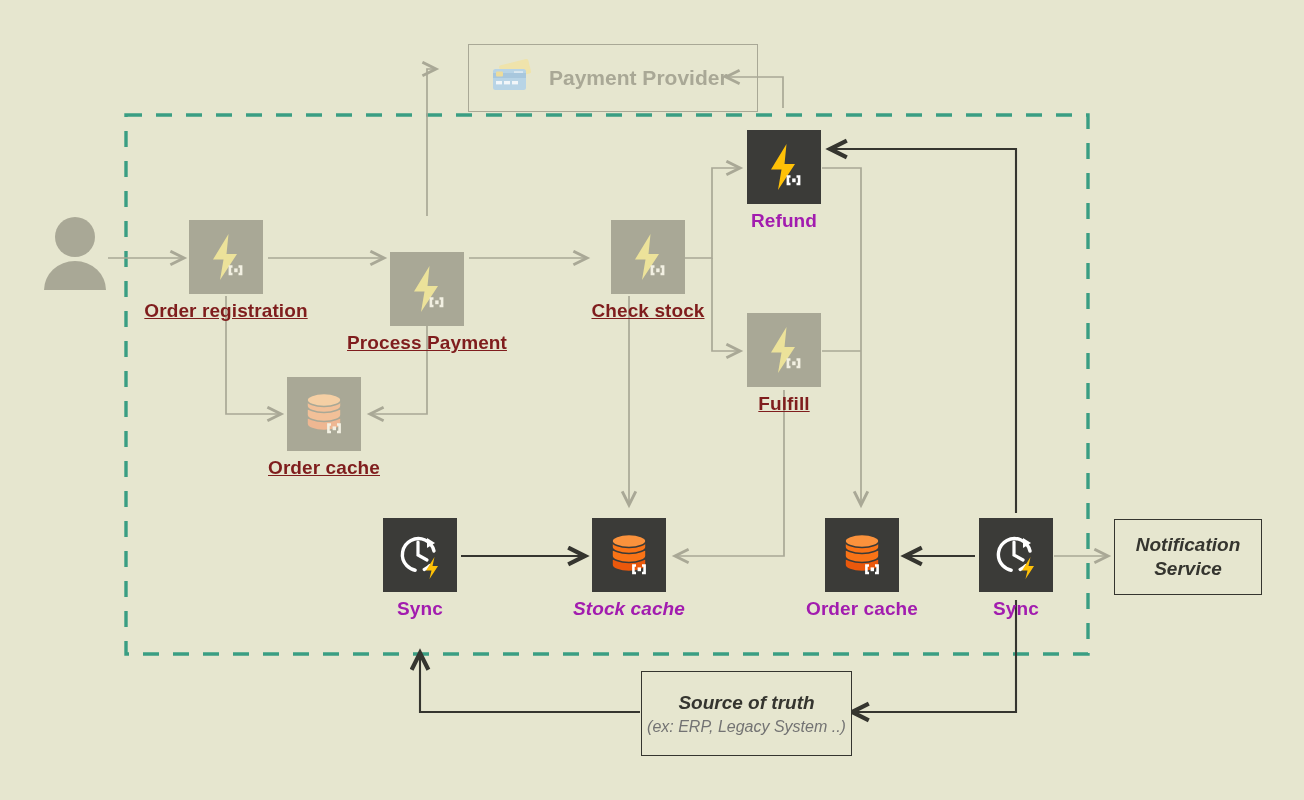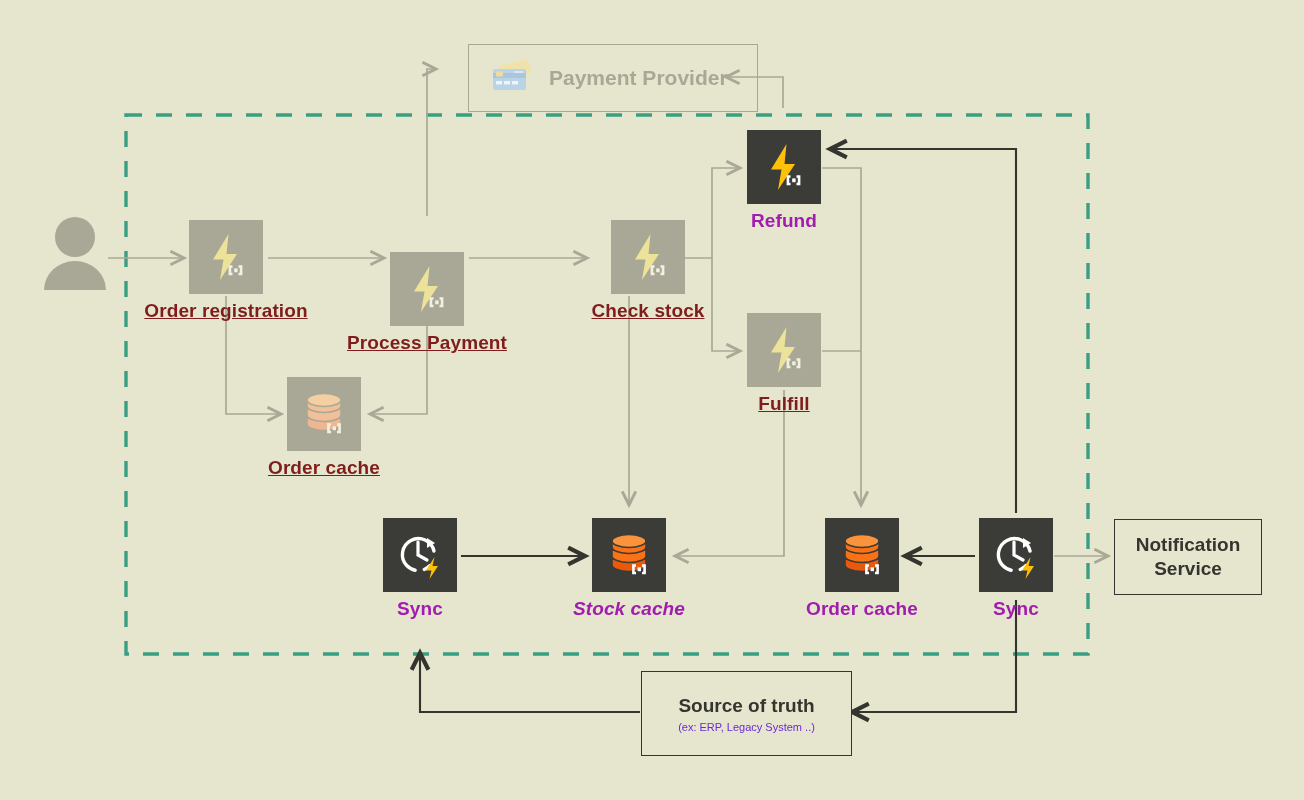--- a/index.html
+++ b/index.html
@@ -16,23 +16,23 @@
   .node{position:absolute;}
   .tile{width:74px;height:74px;display:flex;align-items:center;justify-content:center;position:relative;}
   .tile.active{background:#3b3b38;}
   .tile.faded{background:#a9a896;}
   .nlabel{position:absolute;left:50%;transform:translateX(-50%);white-space:nowrap;
           font-size:19px;font-weight:bold;letter-spacing:.1px;top:80px;}
   .nlabel.active{color:#a21caf;}
   .nlabel.faded{color:#7f1d1d;font-weight:bold;text-decoration:underline;}
 
   .boxnode{position:absolute;border:1.6px solid #35352f;background:#e6e6cf;
-           display:flex;flex-direction:column;align-items:center;justify-content:center;}
+           display:flex;flex-direction:column;align-items:center;justify-content:center;font-style:italic;}
   .bx-title{font-size:19px;font-weight:bold;color:#35352f;line-height:1.25;text-align:center;}
-  .bx-sub{font-size:11px;color:#6d28d9;margin-top:4px;text-align:center;}
+  .bx-sub{font-size:16px;color:#737373;margin-top:4px;text-align:center;}
   .pp-box{position:absolute;border:1.4px solid #a9a896;background:transparent;
           display:flex;align-items:center;gap:14px;padding:0 22px;text-align:center;}
   .pp-text{font-size:21px;font-weight:bold;color:#a9a896;white-space:nowrap;}
 </style>
 </head>
 <body>
 
 <div id="stage">
 
   <svg id="wires" viewBox="0 0 1304 800">

